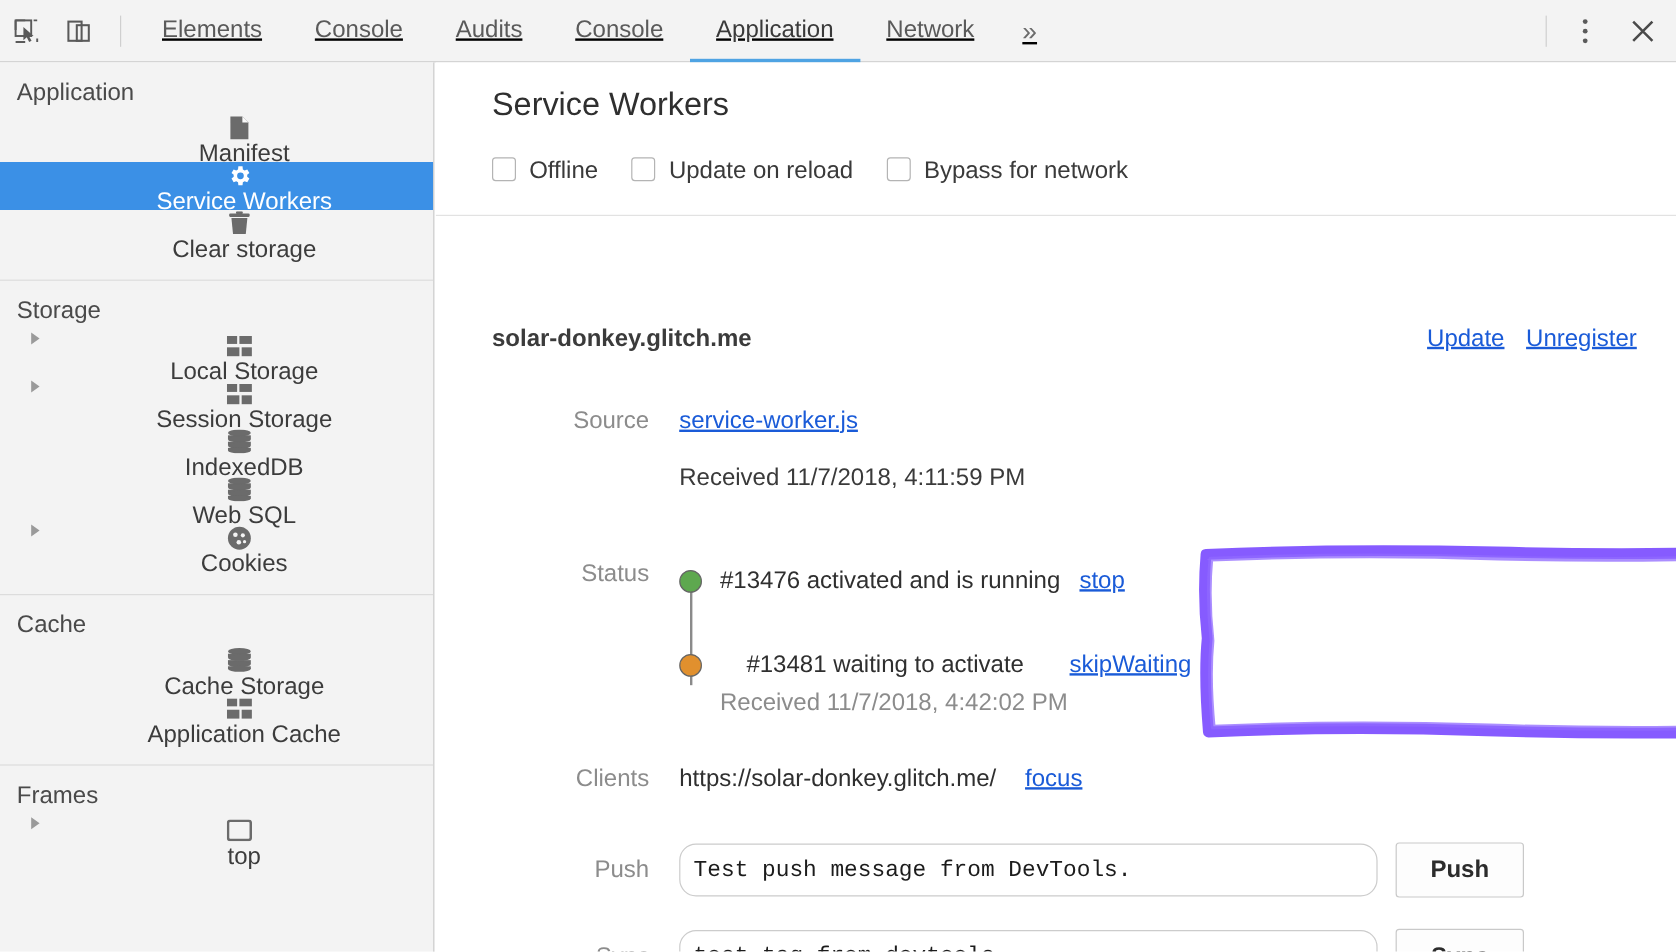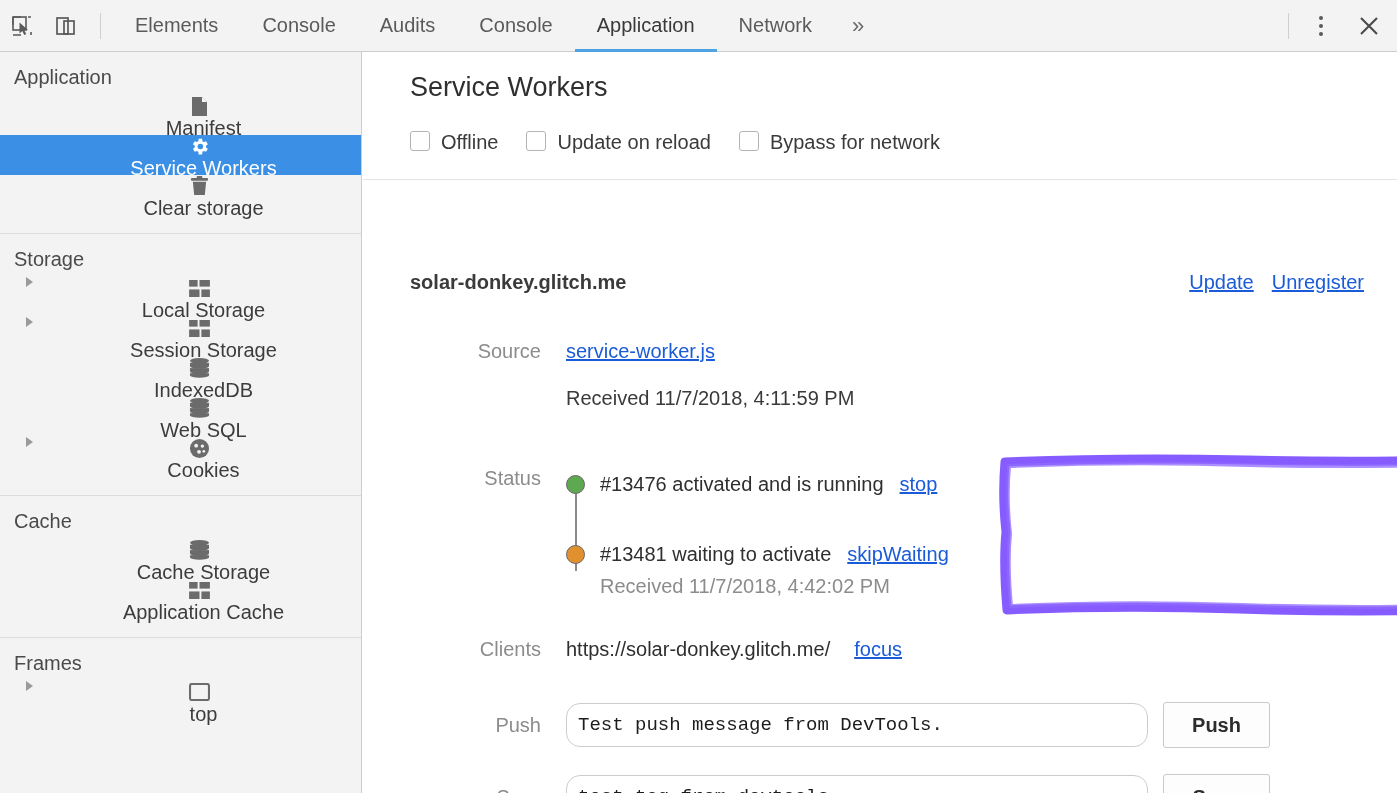--- a/index.html
+++ b/index.html
@@ -21,21 +21,21 @@
   }
   .tb-icon-btn {
     width: 44px; height: 44px;
     display: flex; align-items: center; justify-content: center;
     cursor: pointer;
   }
   .tb-sep {
     width: 1px; height: 26px; background: #cfcfcf;
     margin: 0 12px;
   }
-  .tabs { display: flex; align-items: center; height: 52px; }
+  .tabs { display: flex; align-items: center; height: 52px; text-decoration: underline; }
   .tab {
     height: 52px; padding: 0 22px;
     display: flex; align-items: center;
     font-size: 20px; color: #5a5a5a;
     cursor: pointer; position: relative;
     white-space: nowrap;
   }
   .tab.active { color: #3a3a3a; }
   .tab.active::after {
     content: ""; position: absolute;
@@ -439,21 +439,21 @@
     <div class="flabel">Status</div>
     <div class="status-body">
       <div class="tl-line"></div>
 
       <div class="srow">
         <span class="dot green"></span>
         <span class="stext">#13476 activated and is running</span>
         <span class="lnk slink">stop</span>
       </div>
 
-      <div class="srow" style="margin-top:36px;">
+      <div class="srow" style="margin-top:36px;gap:22px;">
         <span class="dot orange"></span>
         <span class="stext">#13481 waiting to activate</span>
         <span class="lnk slink">skipWaiting</span>
       </div>
 
       <div class="s-received">Received 11/7/2018, 4:42:02 PM</div>
     </div>
   </div>
 
   <svg class="annot" viewBox="0 0 496 164" preserveAspectRatio="none">

